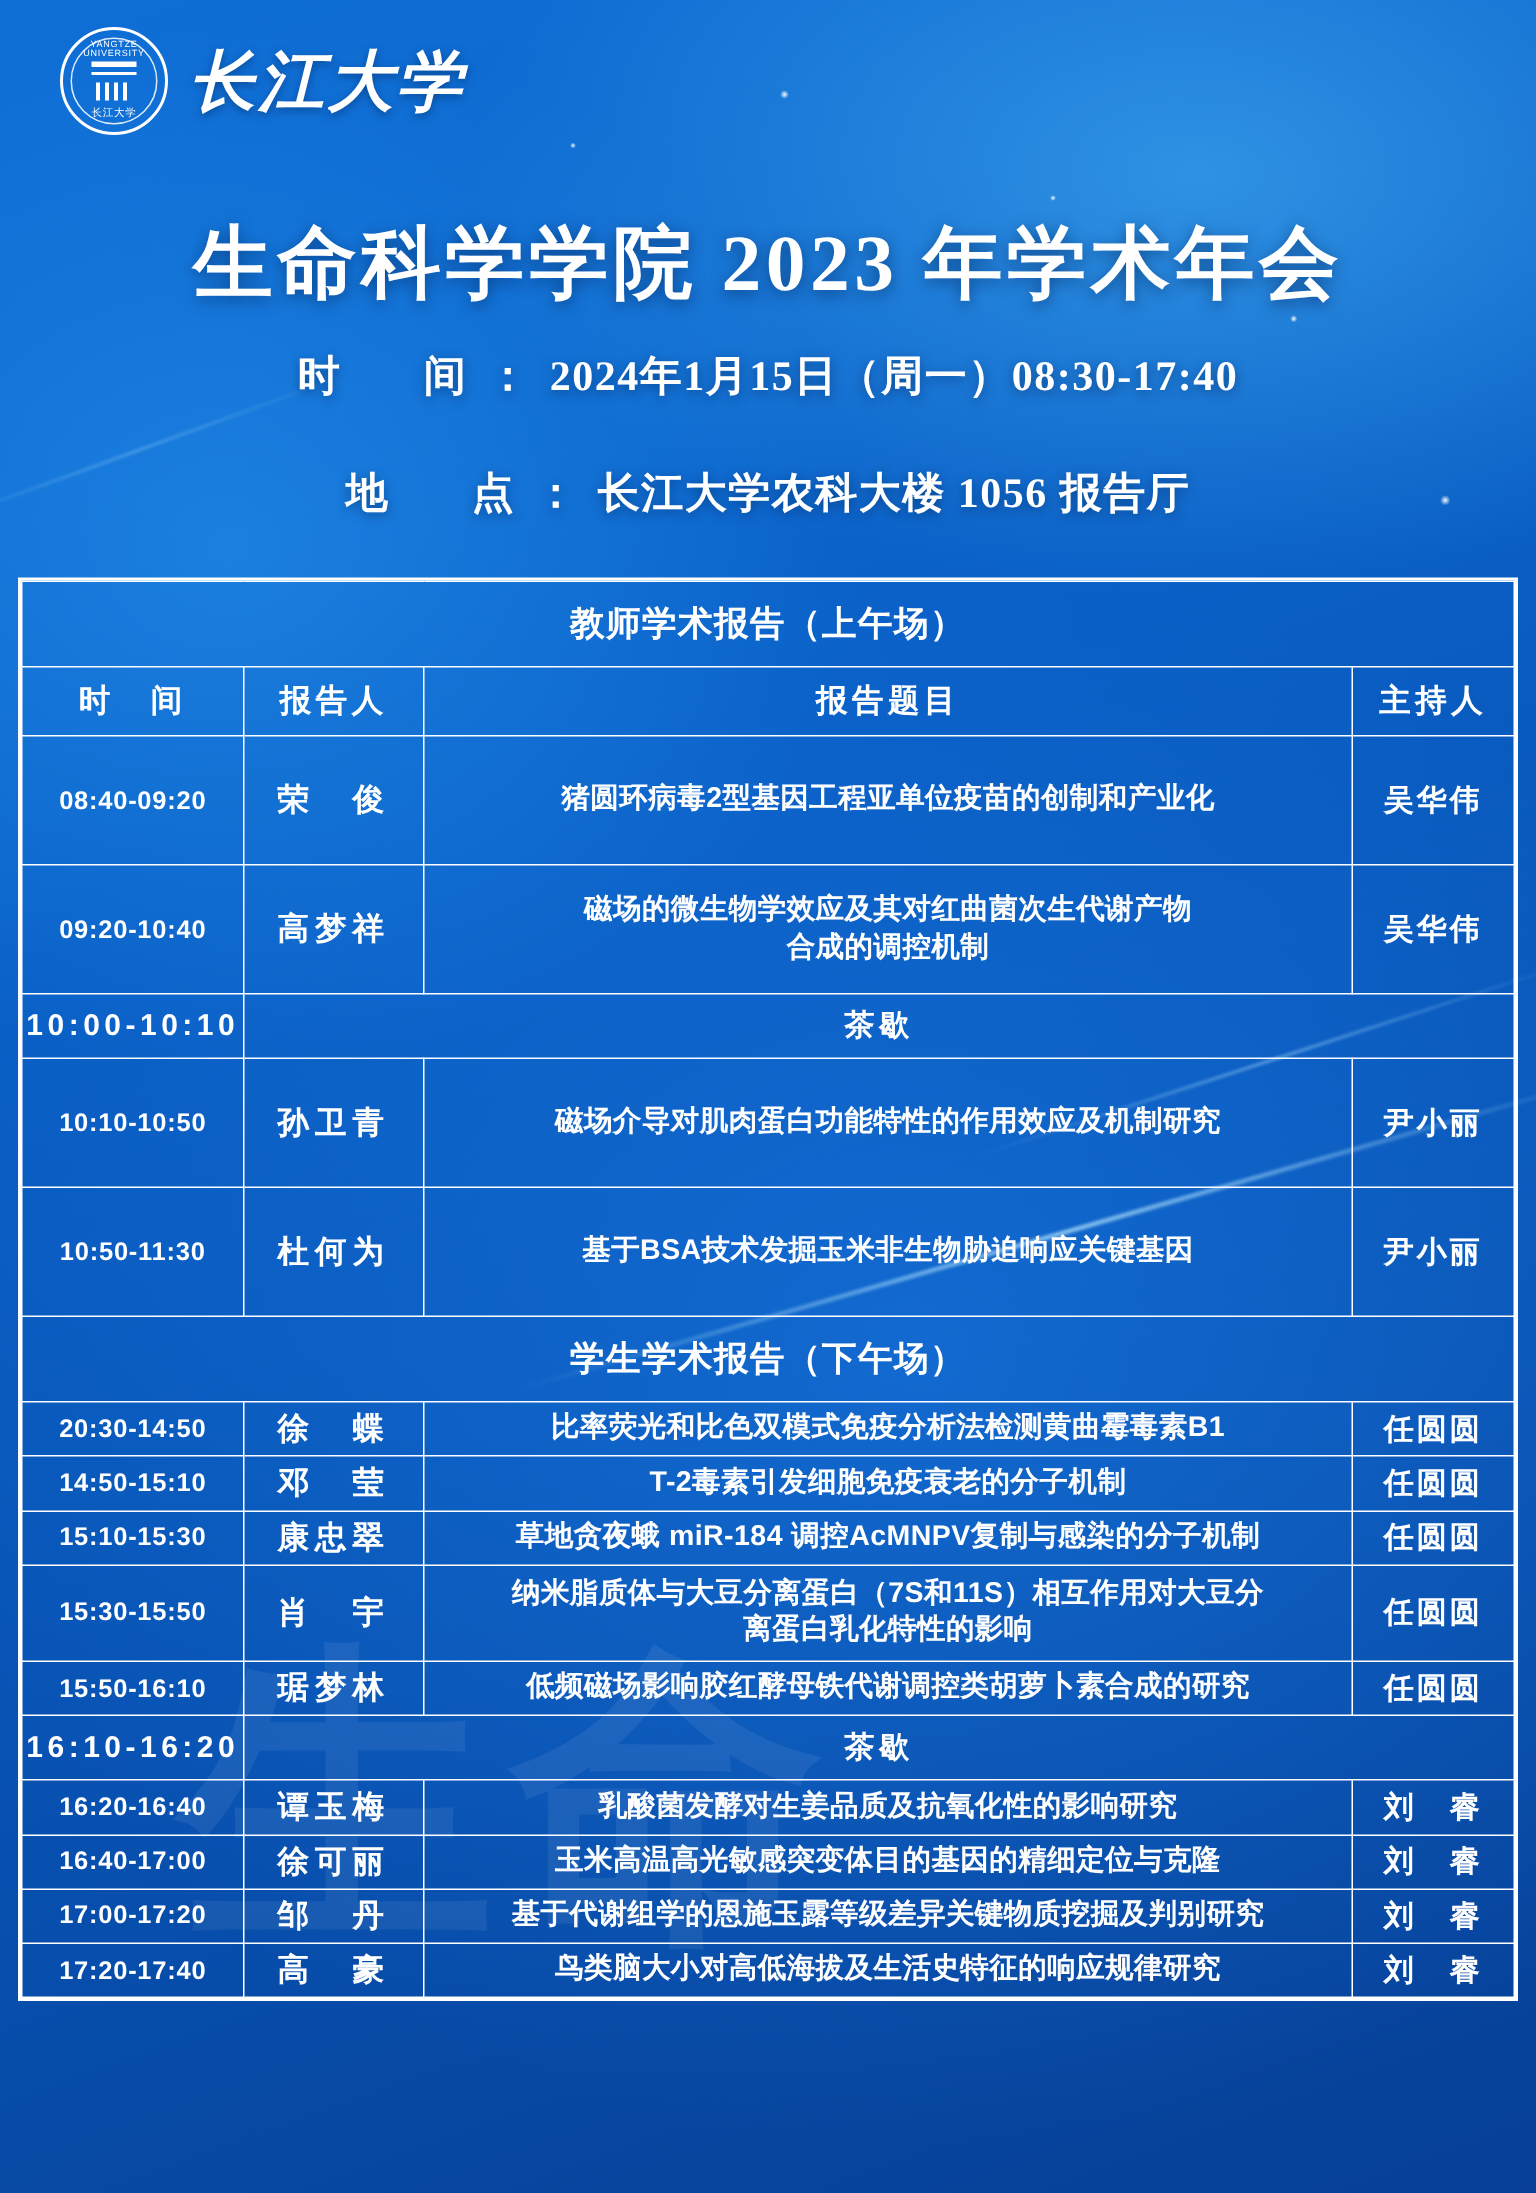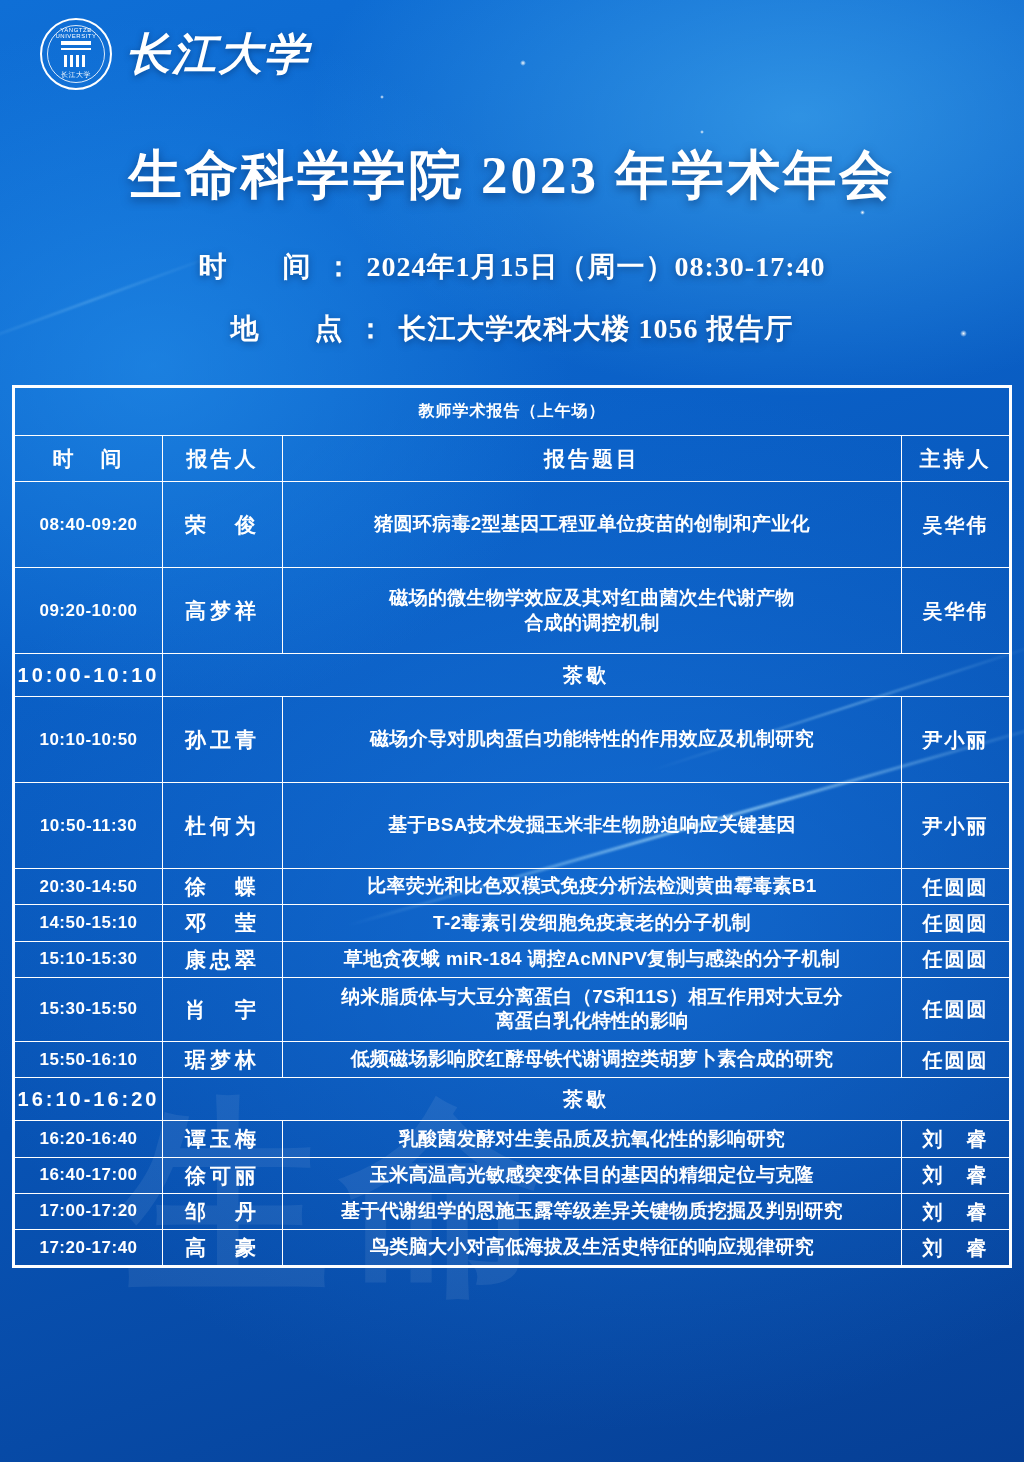--- a/index.html
+++ b/index.html
@@ -100,21 +100,21 @@
   .meta {
     position:absolute; left:0; width:100%;
     text-align:center;
     color:#ffffff;
     font-size:28px;
     font-weight:bold;
     font-family:"Liberation Serif","DejaVu Serif",serif;
     letter-spacing:1px;
     text-shadow:0 2px 7px rgba(0,35,85,.5);
   }
-  .meta.l1 { top:248px; }
+  .meta.l1 { top:232px; }
   .meta.l2 { top:310px; }
   .meta .lbl { letter-spacing:14px; }
 
   
   .table-wrap {
     position:absolute;
     top:385px; left:12px; right:12px;
     border:2px solid #ffffff;
   }
   table {
@@ -128,21 +128,21 @@
     text-align:center;
     font-weight:bold;
     padding:4px 5px;
     line-height:1.3;
   }
   .col-time   { width:148px; }
   .col-person { width:120px; }
   .col-host   { width:108px; }
 
   .section-row td {
-    font-size:16px;
+    font-size:23px;
     padding:13px 0;
     letter-spacing:1px;
   }
   .head-row td {
     font-size:21px;
     padding:9px 0;
     letter-spacing:3px;
   }
   .t-time   { font-size:17px; letter-spacing:.5px; }
   .t-person { font-size:21px; letter-spacing:4px; }
@@ -208,21 +208,21 @@
         <td>主持人</td>
       </tr>
 
       <tr class="am-row">
         <td class="t-time">08:40-09:20</td>
         <td class="t-person">荣　俊</td>
         <td class="t-title">猪圆环病毒2型基因工程亚单位疫苗的创制和产业化</td>
         <td class="t-host">吴华伟</td>
       </tr>
       <tr class="am-row">
-        <td class="t-time">09:20-10:00</td>
+        <td class="t-time">09:20-10:40</td>
         <td class="t-person">高梦祥</td>
         <td class="t-title" style="white-space:pre-line">磁场的微生物学效应及其对红曲菌次生代谢产物
 合成的调控机制</td>
         <td class="t-host">吴华伟</td>
       </tr>
       <tr class="break-row">
         <td class="t-time">10:00-10:10</td>
         <td colspan="3">茶歇</td>
       </tr>
       <tr class="am-row">
@@ -231,20 +231,23 @@
         <td class="t-title">磁场介导对肌肉蛋白功能特性的作用效应及机制研究</td>
         <td class="t-host">尹小丽</td>
       </tr>
       <tr class="am-row">
         <td class="t-time">10:50-11:30</td>
         <td class="t-person">杜何为</td>
         <td class="t-title">基于BSA技术发掘玉米非生物胁迫响应关键基因</td>
         <td class="t-host">尹小丽</td>
       </tr>
 
+      <tr class="section-row">
+        <td colspan="4">学生学术报告（下午场）</td>
+      </tr>
 
       <tr class="pm-row">
         <td class="t-time">20:30-14:50</td>
         <td class="t-person">徐　蝶</td>
         <td class="t-title">比率荧光和比色双模式免疫分析法检测黄曲霉毒素B1</td>
         <td class="t-host">任圆圆</td>
       </tr>
       <tr class="pm-row">
         <td class="t-time">14:50-15:10</td>
         <td class="t-person">邓　莹</td>

